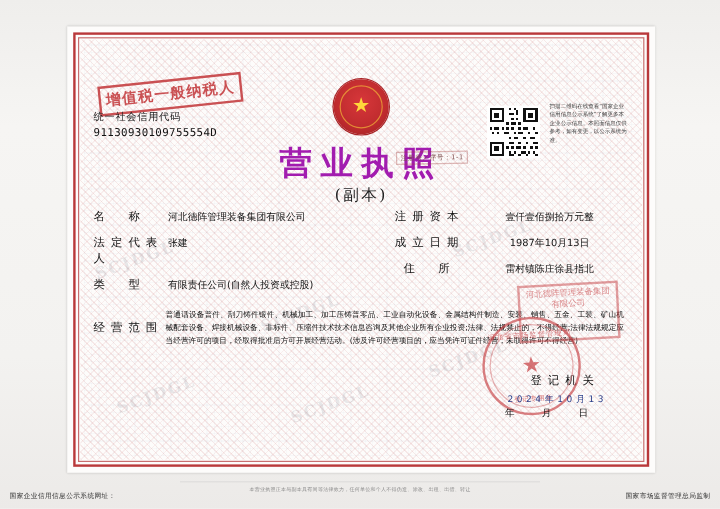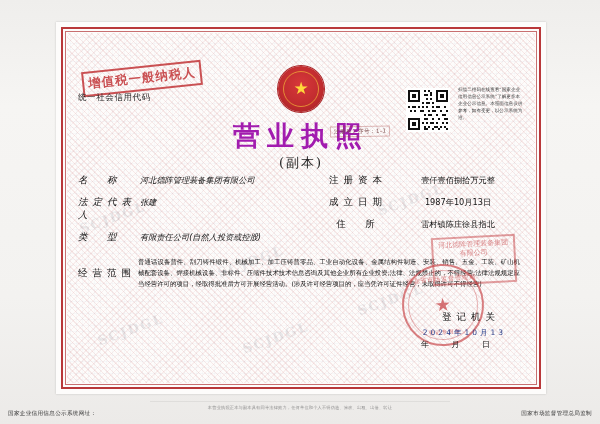--- a/index.html
+++ b/index.html
@@ -136,21 +136,21 @@
     width:60px;flex:0 0 60px;
     font-size:9.5px;color:#111;letter-spacing:5px;
     font-family:"DejaVu Serif", serif;
   }
   .val{
     flex:1 1 auto;
     font-size:8.2px;color:#111;line-height:1.5;
     padding-left:2px;
   }
   .two-col{display:flex;}
-  .col-left{width:250px;flex:0 0 250px;font-style:italic;}
+  .col-left{width:250px;flex:0 0 250px;}
   .col-right{flex:1 1 auto;text-align:center;}
   .scope-text{
     font-size:6.4px;line-height:1.72;color:#111;text-align:justify;
     padding-right:6px;
   }
 
   
   .authority{
     position:absolute;right:46px;bottom:70px;
     font-size:9.5px;letter-spacing:5px;color:#111;
@@ -254,20 +254,21 @@
     <div class="wm" style="left:185px;top:308px;">SCJDGL</div>
 
     <div class="emblem">
       <div class="ring"></div>
       <div class="star">★</div>
     </div>
 
     <div class="stamp-vat">增值税一般纳税人</div>
 
     <div class="code-label">统一社会信用代码</div>
+    <div class="code-value">91130930109755554D</div>
 
     <div class="qr">
       <svg width="44" height="44" viewBox="0 0 22 22" shape-rendering="crispEdges">
         <rect width="22" height="22" fill="#ffffff"></rect>
         <g fill="#111111">
           <rect x="1" y="1" width="6" height="1"></rect>
             <rect x="1" y="2" width="1" height="5"></rect>
           <rect x="6" y="2" width="1" height="5"></rect>
             <rect x="1" y="6" width="6" height="1"></rect>
           <rect x="3" y="3" width="2" height="2"></rect>

